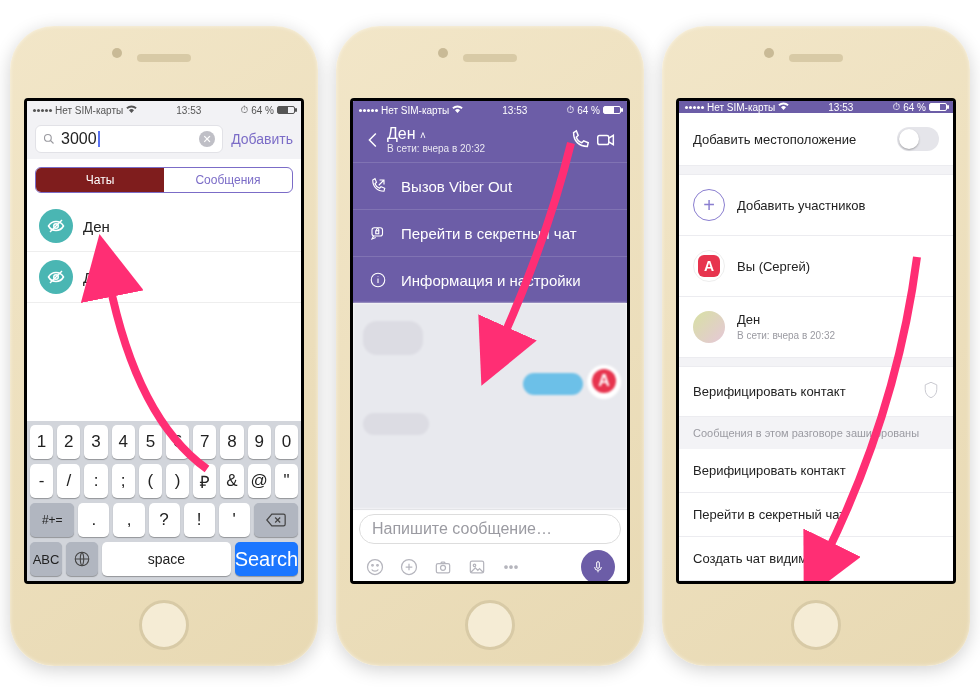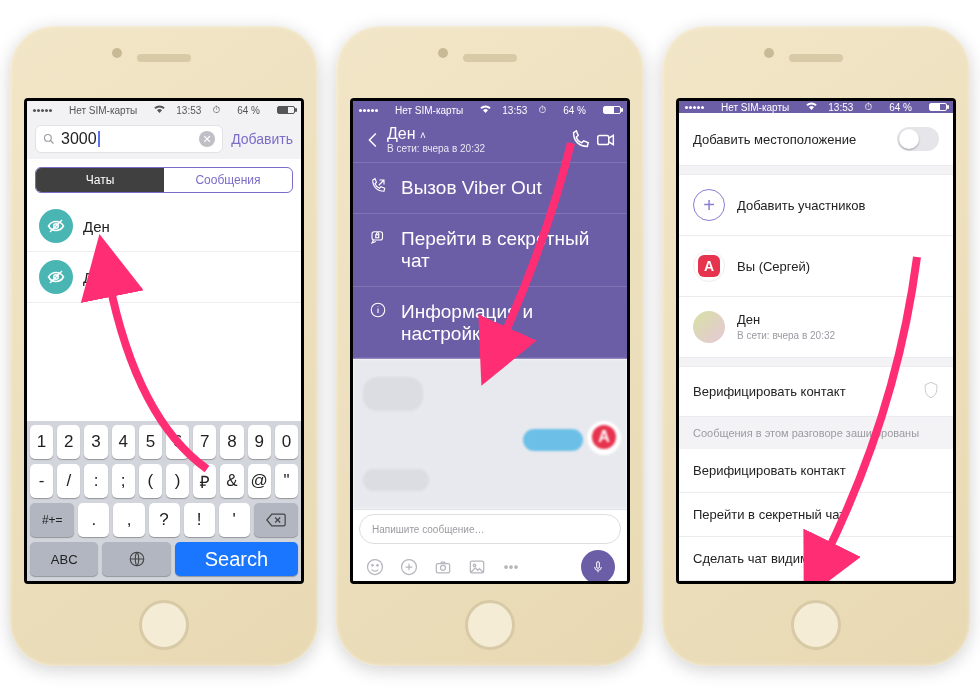--- a/index.html
+++ b/index.html
@@ -35,42 +35,42 @@
     border-radius:4px; overflow:hidden; position:relative;
     display:flex; flex-direction:column;
   }
   
   .status{
     height:18px; font-size:10px; color:#fff;
     display:flex; align-items:center; justify-content:space-between;
     padding:0 6px; background:#6c5da7;
   }
   .status.light{ background:#f2f2f5; color:#555; }
-  .status .sgroup{display:flex;align-items:center;gap:17px}
+  .status .sgroup{display:flex;align-items:center;gap:3px}
   .dots{display:inline-flex;gap:1px}
   .dots i{width:3px;height:3px;border-radius:50%;background:currentColor;display:inline-block}
   .batt{width:18px;height:8px;border:1px solid currentColor;border-radius:2px;position:relative}
   .batt::after{content:"";position:absolute;right:-3px;top:1px;width:2px;height:4px;background:currentColor;border-radius:1px}
   .batt i{display:block;height:100%;width:64%;background:currentColor}
 
   
   .s1-top{ background:#f2f2f5; padding:6px 8px; display:flex; align-items:center; gap:8px;}
   .search-field{
     flex:1; display:flex; align-items:center; background:#fff;
     border-radius:6px; padding:4px 7px; border:1px solid #e2e2e7;
   }
   .search-field svg{width:12px;height:12px;color:#9a9aa0;margin-right:6px}
   .cursor{display:inline-block;width:2px;height:16px;background:#5a72f0;margin-left:1px}
   .clear-btn{width:16px;height:16px;border-radius:50%;background:#bfbfc6;color:#fff;display:flex;align-items:center;justify-content:center;font-size:11px;margin-left:4px}
   .cancel{color:#7b6cc7;font-size:14px}
   .segmented{
     display:flex;margin:8px;border:1px solid #7b6cc7;border-radius:6px;overflow:hidden;height:26px;
   }
   .segmented div{flex:1;display:flex;align-items:center;justify-content:center;font-size:12px}
-  .seg-active{background:#404040;color:#fff}
+  .seg-active{background:#7f1d1d;color:#fff}
   .seg-inactive{color:#7b6cc7}
   .section-label{font-size:11px;color:#8a8a90;padding:6px 10px}
   .chat-item{
     display:flex;align-items:center;gap:10px;padding:8px 12px;border-bottom:1px solid #eee;
   }
   .avatar{
     width:34px;height:34px;border-radius:50%;background:#4ab6b3;display:flex;align-items:center;justify-content:center;color:#fff
   }
   .avatar svg{width:18px;height:18px}
   .chat-name{font-size:15px;color:#222}
@@ -94,33 +94,33 @@
     background:#6c5da7;color:#fff;padding:6px 8px 8px 8px;
     display:flex;align-items:center;justify-content:space-between
   }
   .s2-title{flex:1}
   .s2-title .name{font-size:16px;font-weight:500}
   .s2-title .presence{font-size:10px;opacity:.85}
   .iconbtn{width:26px;height:26px;display:flex;align-items:center;justify-content:center}
   .iconbtn svg{width:22px;height:22px;stroke:#fff;fill:none;stroke-width:1.6}
   .s2-menu{background:#6c5da7;color:#fff}
   .menu-row{
-    display:flex;align-items:flex-start;gap:14px;padding:14px 16px;
-    border-top:1px solid rgba(255,255,255,.14);font-size:19px
+    display:flex;align-items:center;gap:14px;padding:14px 16px;
+    border-top:1px solid rgba(255,255,255,.14);font-size:15px
   }
   .menu-row svg{width:18px;height:18px;stroke:#fff;fill:none;stroke-width:1.5;flex:none}
   .s2-body{flex:1;background:#e8e9ee;position:relative;filter:blur(1px)}
   .blurmsg{position:absolute;border-radius:14px}
   .composer{
     border-top:1px solid #e2e2e5;background:#fff;padding:4px 6px;
     display:flex;align-items:center;gap:4px;height:72px;flex-direction:column
   }
   .composer .msgin{
     width:100%;height:30px;border-radius:16px;background:#fff;border:1px solid #ddd;
-    display:flex;align-items:center;padding:12px 12px;font-size:10px;color:#9b9ba2
+    display:flex;align-items:center;padding:5px 12px;font-size:16px;color:#9b9ba2
   }
   .comp-icons{display:flex;gap:14px;align-items:center;width:100%;justify-content:flex-start;padding:2px 6px}
   .comp-icons svg{width:20px;height:20px;stroke:#b5b5bd;fill:none;stroke-width:1.5}
   .mic{margin-left:auto;width:34px;height:34px;border-radius:50%;background:#6c5da7;display:flex;align-items:center;justify-content:center}
   .mic svg{stroke:#fff;width:16px;height:16px}
 
   
   .s3-header{background:#6c5da7;color:#fff;height:40px;display:flex;align-items:center;justify-content:center;position:relative}
   .s3-header .back{position:absolute;left:8px}
   .s3-header .title{font-size:15px}
@@ -255,20 +255,21 @@
         </div>
       </div>
       <div class="krow" style="margin-bottom:0">
         <div class="key dark abc">ABC</div>
         <div class="key dark">
           <svg width="18" height="18" viewBox="0 0 24 24" fill="none" stroke="#444" stroke-width="1.5">
               <circle cx="12" cy="12" r="9"></circle>
               <path d="M3 12h18M12 3c3 3 3 15 0 18M12 3c-3 3-3 15 0 18"></path>
             </svg>
         </div>
+        <div class="key space">space</div>
         <div class="key search">Search</div>
       </div>
     </div>
 
     <div class="arrow" style="left:70px;top:168px">
       <svg width="130" height="210">
           <defs>
             <marker id="ah1" markerWidth="8" markerHeight="8" refX="2" refY="4" orient="auto">
               <path d="M0 0 8 4 0 8Z" fill="#ff2e74"></path>
             </marker>
@@ -478,21 +479,21 @@
     </div>
     <div class="note">Сообщения в этом разговоре зашифрованы</div>
 
     <div class="cell">
       <span>Верифицировать контакт</span>
     </div>
     <div class="cell">
       <span>Перейти в секретный чат</span>
     </div>
     <div class="cell">
-      <span>Сделать чат видимым</span>
+      <span>Создать чат видимым</span>
     </div>
 
     <div class="arrow" style="left:128px;top:150px">
       <svg width="150" height="320">
           <defs>
             <marker id="ah3" markerWidth="8" markerHeight="8" refX="2" refY="4" orient="auto">
               <path d="M0 0 8 4 0 8Z" fill="#ff2e74"></path>
             </marker>
           </defs>
           <path d="M110 6 Q90 160 18 306" stroke="#ff2e74" stroke-width="8" fill="none" marker-end="url(#ah3)"></path>

